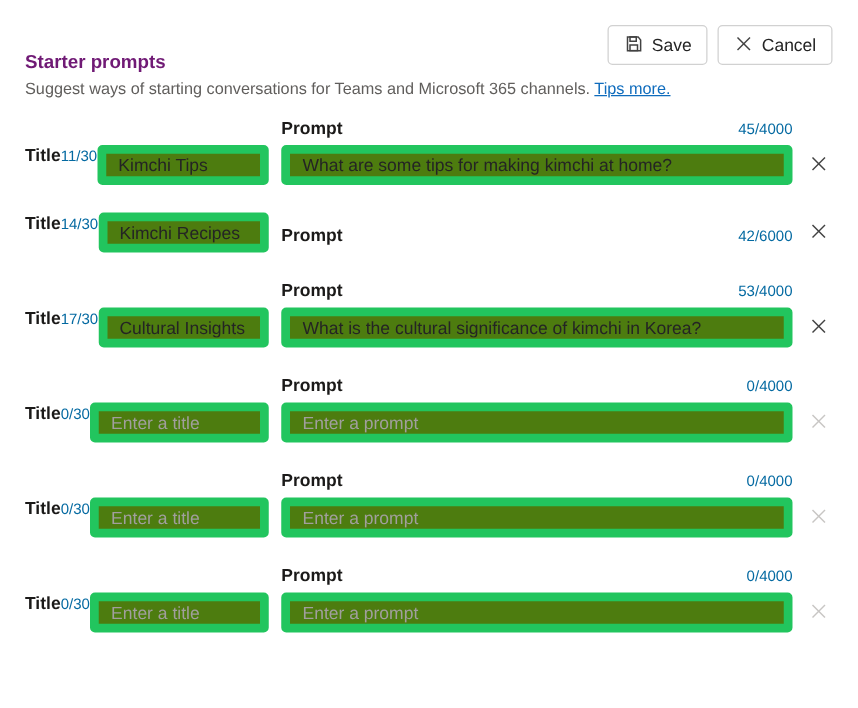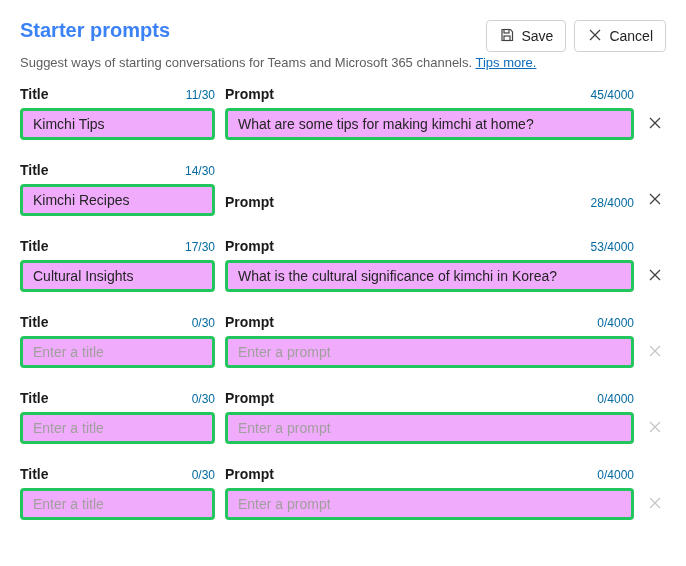--- a/index.html
+++ b/index.html
@@ -15,24 +15,25 @@
   .panel {
     padding: 20px 20px 0 20px;
   }
   .header-row {
     display: flex;
     justify-content: space-between;
     align-items: flex-start;
     margin-bottom: 2px;
   }
   .title-main {
-    font-size: 20px;
+    font-size: 15px;
     font-weight: 600;
-    color: #3b82f6;
+    color: #701a75;
     line-height: 20px;
+    margin-top: 20px;
   }
   .actions { display: flex; gap: 8px; }
   .btn {
     display: inline-flex;
     align-items: center;
     gap: 6px;
     height: 32px;
     padding: 0 12px;
     background: #fff;
     border: 1px solid #d1d1d1;
@@ -53,21 +54,21 @@
     color: #0f6cbd;
     text-decoration: underline;
     cursor: pointer;
   }
   .rows { display: flex; flex-direction: column; gap: 22px; }
   .row {
     display: flex;
     align-items: flex-end;
     gap: 10px;
   }
-  .col-title { width: 195px; display: flex; flex-direction: column; }
+  .col-title { width: 195px; display: flex; flex-direction: row; }
   .col-prompt { flex: 1; display: flex; flex-direction: column; }
   .label-row {
     display: flex;
     justify-content: space-between;
     align-items: baseline;
     margin-bottom: 6px;
   }
   .label {
     font-size: 14px;
     font-weight: 600;
@@ -77,22 +78,22 @@
     font-size: 12px;
     color: #0369a1;
   }
   .fld {
     width: 100%;
     height: 32px;
     padding: 0 10px;
     font-size: 14px;
     font-family: inherit;
     color: #242424;
-    background: #f0abfc;
-    border: 3px solid #22c55e;
+    background: #4d7c0f;
+    border: 7px solid #22c55e;
     border-radius: 4px;
     outline: none;
   }
   .fld::placeholder { color: #a19f9d; }
   .del {
     width: 22px;
     height: 32px;
     display: flex;
     align-items: center;
     justify-content: center;
@@ -177,21 +178,21 @@
         <div class="col-title">
           <div class="label-row">
             <span class="label">Title</span>
             <span class="counter">14/30</span>
           </div>
           <input class="fld" placeholder="Enter a title" value="Kimchi Recipes" style="">
         </div>
         <div class="col-prompt">
           <div class="label-row">
             <span class="label">Prompt</span>
-            <span class="counter">28/4000</span>
+            <span class="counter">42/6000</span>
           </div>
         </div>
         <div class="del">
           <button class="del-btn enabled">
             <span><svg viewBox="0 0 16 16" fill="none" stroke-width="1.2">
                 <line x1="3" y1="3" x2="13" y2="13"></line>
                 <line x1="13" y1="3" x2="3" y2="13"></line>
               </svg></span>
           </button>
         </div>

